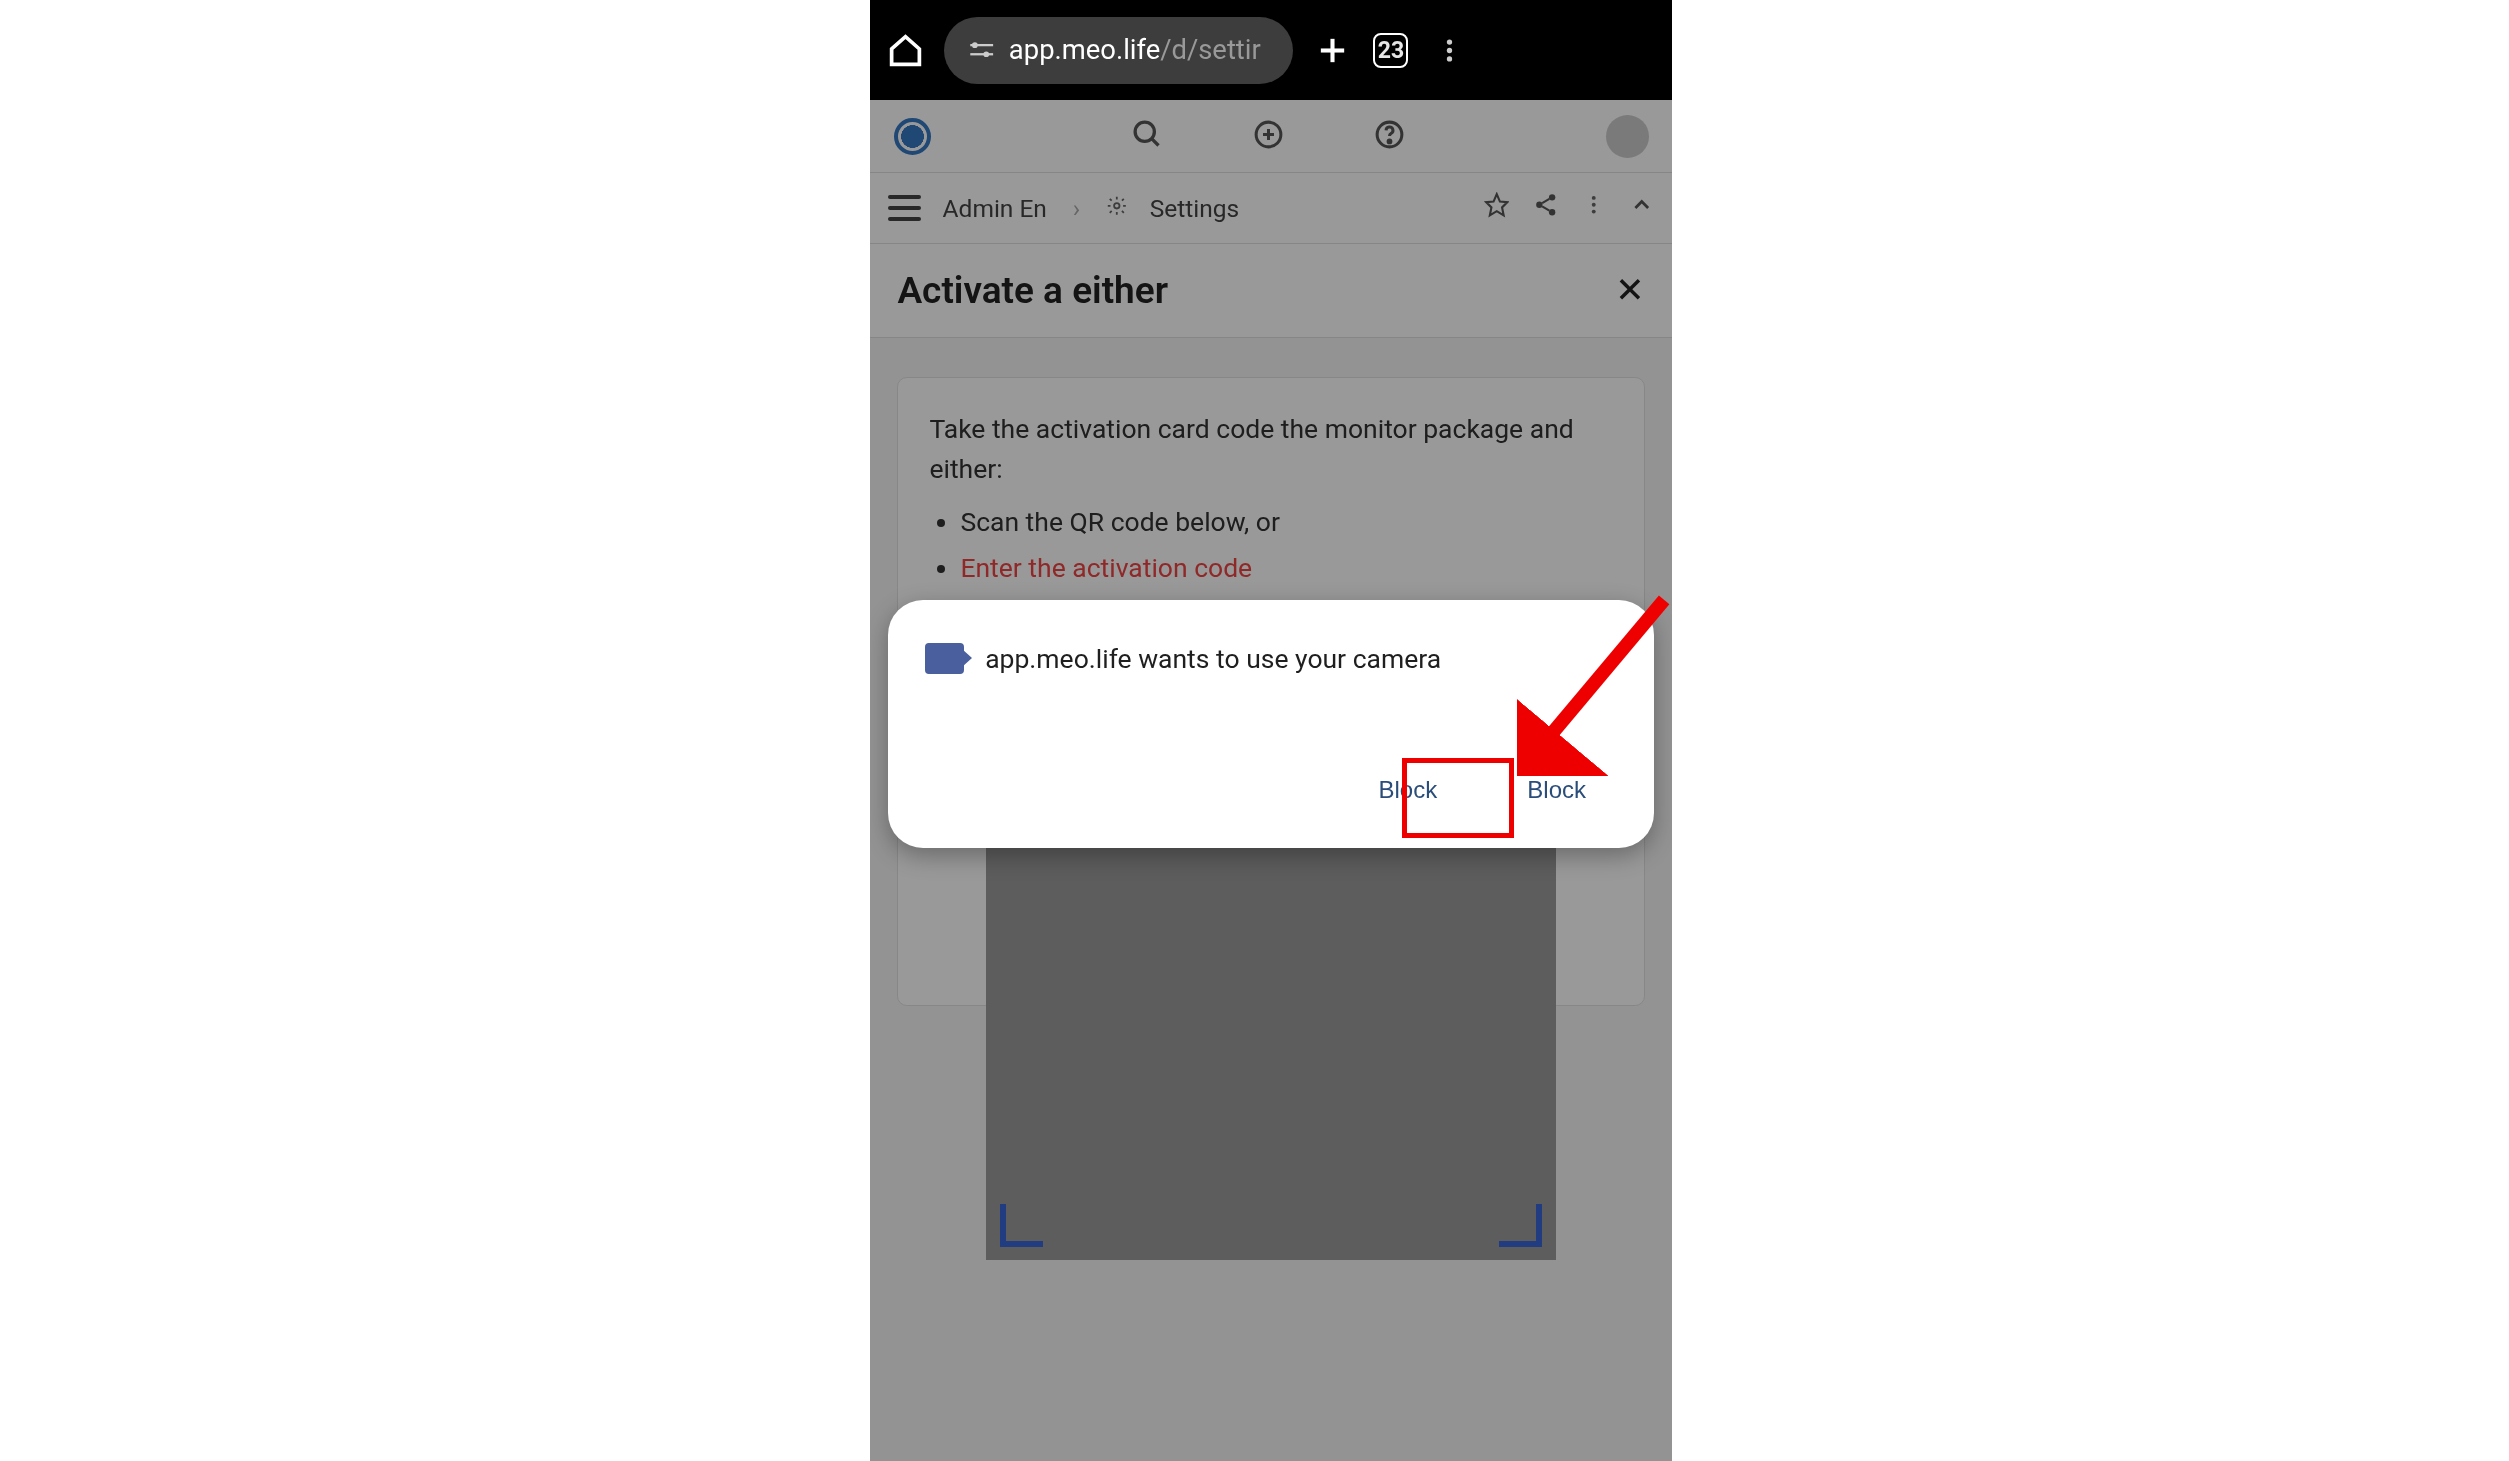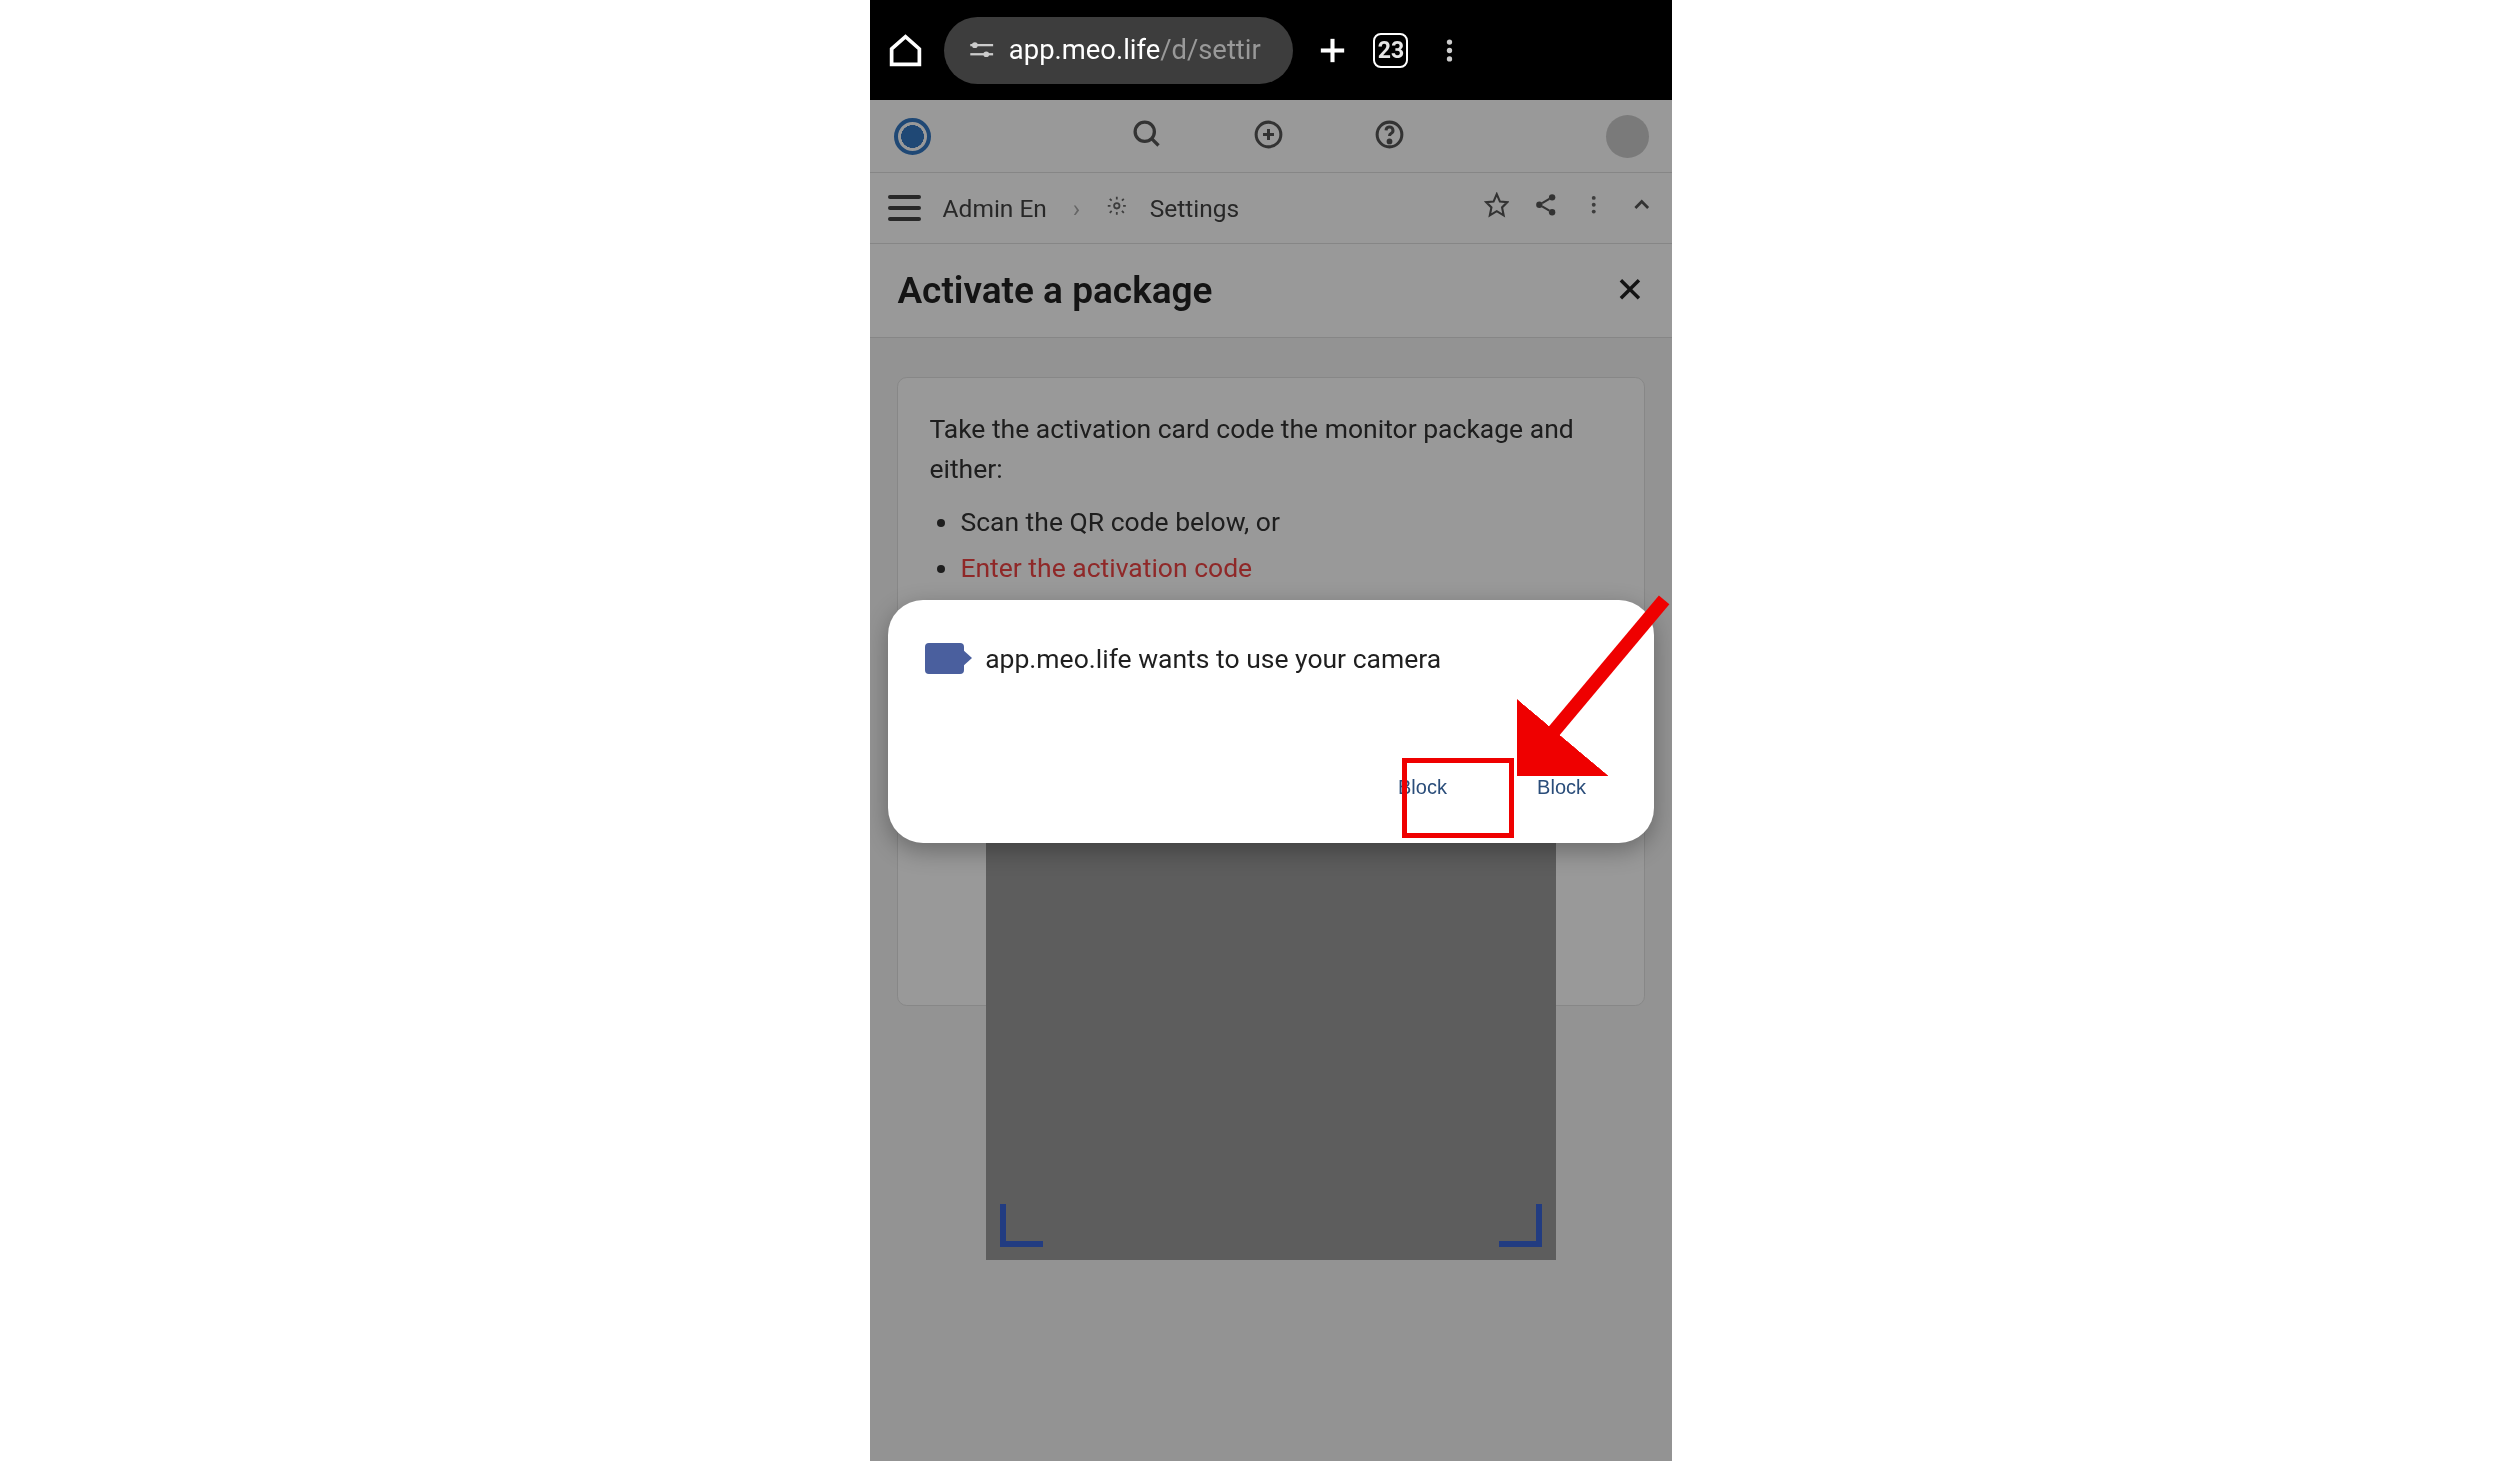--- a/index.html
+++ b/index.html
@@ -234,21 +234,21 @@
       text-align: center;
     }
     .perm-buttons {
       display: flex;
       justify-content: flex-end;
       gap: 51px;
       margin-top: 88px;
       padding-right: 11.8px;
     }
     .perm-btn {
-      font-size: 20px;
+      font-size: 24px;
       font-weight: 500;
       color: #2a4d7a;
       background: none;
       border: none;
       padding: 13.7px 19.6px;
       cursor: pointer;
     }
     
     .red-box {
       position: absolute;
@@ -379,21 +379,21 @@
         </span>
         <span>
           <svg width="25.5" height="25.5" viewBox="0 0 24 24" fill="none" stroke="#555" stroke-width="2.6">
               <polyline points="6 15 12 9 18 15"></polyline>
             </svg>
         </span>
       </div>
     </div>
 
     <div class="panel-header">
-      <div class="panel-title">Activate a package</div>
+      <div class="panel-title">Activate a either</div>
       <div class="close-x">✕</div>
     </div>
 
     <div class="content-area">
       <div class="instruction-card">
         <div>Take the activation card code the monitor package and either:</div>
         <ul>
           <li>Scan the QR code below, or</li>
           <li><span class="link-text">Enter the activation code</span></li>
         </ul>

